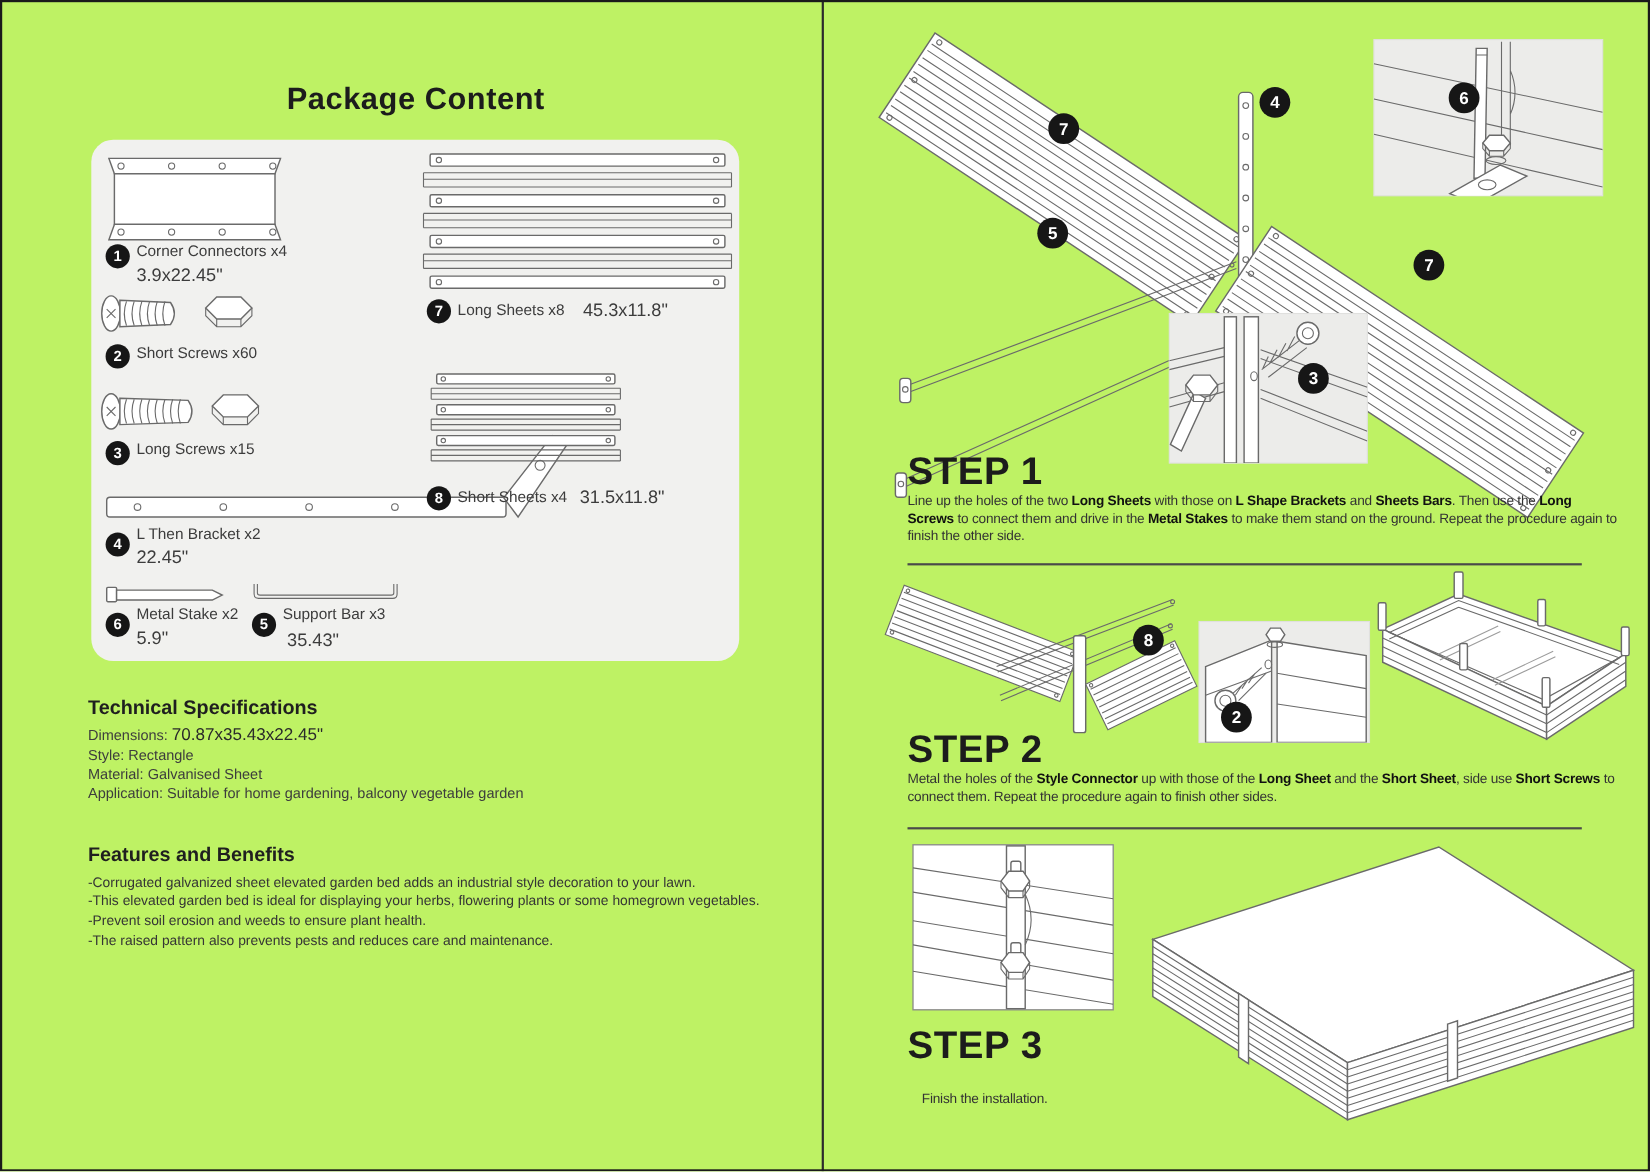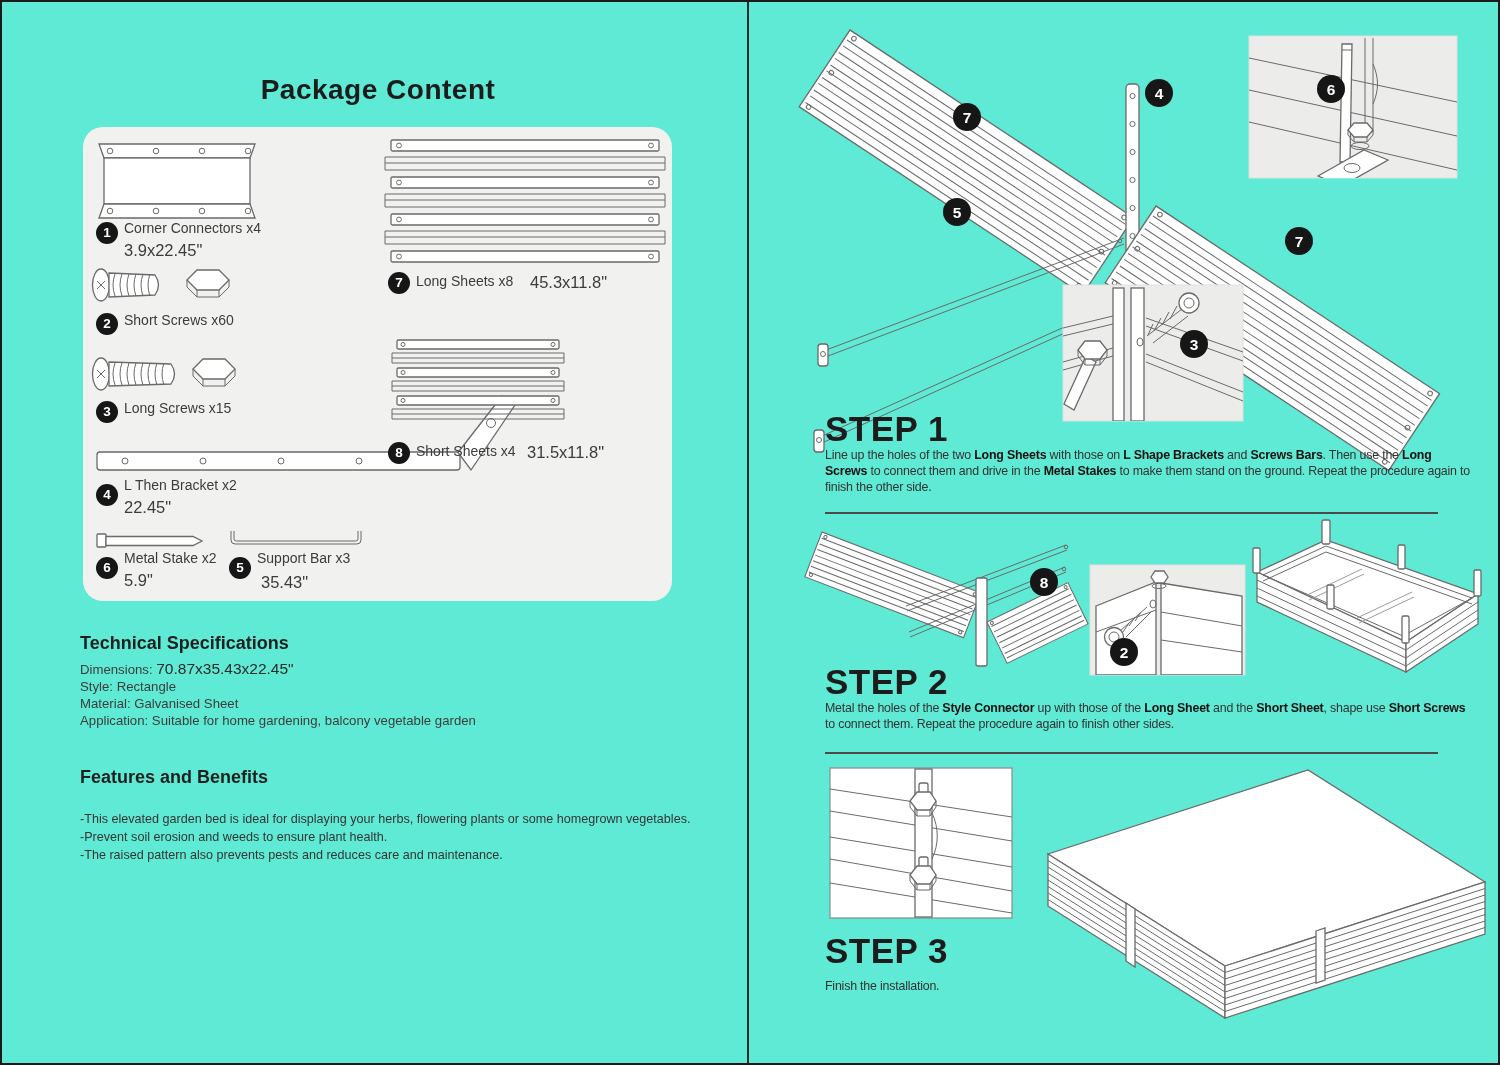--- a/index.html
+++ b/index.html
@@ -1,16 +1,16 @@
 <!DOCTYPE html>
 <html><head>
 <meta charset="utf-8">
 <style>
   html,body{margin:0;padding:0;background:#ffffff;}
-  .page{position:relative;width:1500px;height:1065px;background:#5eead4;overflow:hidden;
+  .page{position:relative;width:1500px;height:1065px;background:#bef264;overflow:hidden;
         font-family:"Liberation Sans", sans-serif;color:#3a3a3a;}
   .frame{position:absolute;inset:0;border:2.5px solid #1a1a1a;pointer-events:none;z-index:50;}
   .vdivider{position:absolute;left:747px;top:0;width:2px;height:1065px;background:#2b2b2b;z-index:40;}
   .abs{position:absolute;}
   .page-title{left:83px;top:74px;width:590px;text-align:center;font-size:28px;font-weight:bold;
               letter-spacing:.5px;color:#1c1c1c;}
   .pkg-box{left:83px;top:127px;width:589px;height:474px;background:#f1f1ef;border-radius:20px;}
   .pb{position:absolute;width:22px;height:22px;border-radius:50%;background:#161616;color:#fff;
       font-size:13.5px;font-weight:bold;text-align:center;line-height:22px;}
   .ilabel{position:absolute;font-size:14px;color:#3c3c3c;white-space:nowrap;}
@@ -174,20 +174,21 @@
   <div class="sec-h" style="left:80px;top:633px">Technical Specifications</div>
   <div class="spec-row" style="left:80px;top:660px">
     <span>Dimensions:</span>
     <span class="spec-val">70.87x35.43x22.45"</span>
   </div>
   <div class="spec-row" style="left:80px;top:679px">Style: Rectangle</div>
   <div class="spec-row" style="left:80px;top:696px">Material: Galvanised Sheet</div>
   <div class="spec-row" style="left:80px;top:713px">Application: Suitable for home gardening, balcony vegetable garden</div>
 
   <div class="sec-h" style="left:80px;top:767px">Features and Benefits</div>
+  <div class="feat-row" style="left:80px;top:795px">-Corrugated galvanized sheet elevated garden bed adds an industrial style decoration to your lawn.</div>
   <div class="feat-row" style="left:80px;top:812px">-This elevated garden bed is ideal for displaying your herbs, flowering plants or some homegrown vegetables.</div>
   <div class="feat-row" style="left:80px;top:830px">-Prevent soil erosion and weeds to ensure plant health.</div>
   <div class="feat-row" style="left:80px;top:848px">-The raised pattern also prevents pests and reduces care and maintenance.</div>
 
   <svg style="left:790px;top:12px" width="700" height="500" viewBox="0 0 700 500">
     <defs>
       <g id="panel340">
         <rect x="0" y="0" width="340" height="92" fill="#fff" stroke="#6a6a6a" stroke-width="1.3"></rect>
         <path class="ln" d="M3,10H337 M3,17H337 M3,25H337 M3,32H337 M3,40H337 M3,47H337 M3,55H337 M3,62H337 M3,70H337 M3,77H337 M3,85H337"></path>
         <g class="ln" fill="#fff">
@@ -303,21 +304,21 @@
       <text class="bt" x="167" y="205.5">5</text>
     </g>
     <g>
       <circle cx="509" cy="229" r="14" fill="#161616"></circle>
       <text class="bt" x="509" y="234.5">7</text>
     </g>
   </svg>
 
   <div class="step-h" style="left:825px;top:409px">STEP 1</div>
   <p class="step-body" style="left:825px;top:447px;margin:0">
-    <span>Line up the holes of the two </span><b>Long Sheets</b><span> with those on </span><b>L Shape Brackets</b><span> and </span><b>Screws Bars</b><span>. Then use the </span><b>Long Screws</b><span> to connect them and drive in the </span><b>Metal Stakes</b><span> to make them stand on the ground. Repeat the procedure again to finish the other side.</span>
+    <span>Line up the holes of the two </span><b>Long Sheets</b><span> with those on </span><b>L Shape Brackets</b><span> and </span><b>Sheets Bars</b><span>. Then use the </span><b>Long Screws</b><span> to connect them and drive in the </span><b>Metal Stakes</b><span> to make them stand on the ground. Repeat the procedure again to finish the other side.</span>
   </p>
 
   <div class="hdivider" style="top:512px"></div>
 
   <svg style="left:790px;top:520px" width="700" height="182" viewBox="0 0 700 182">
     <defs>
         <clipPath id="clipS2">
           <rect x="300" y="45" width="155" height="110"></rect>
         </clipPath>
       </defs>
@@ -364,21 +365,21 @@
       </g>
     </g>
     <g>
       <circle cx="254" cy="62" r="14" fill="#161616"></circle>
       <text class="bt" x="254" y="67.5">8</text>
     </g>
   </svg>
 
   <div class="step-h" style="left:825px;top:662px">STEP 2</div>
   <p class="step-body" style="left:825px;top:700px;margin:0">
-    <span>Metal the holes of the </span><b>Style Connector</b><span> up with those of the </span><b>Long Sheet</b><span> and the </span><b>Short Sheet</b><span>, shape use </span><b>Short Screws</b><span> to connect them. Repeat the procedure again to finish other sides.</span>
+    <span>Metal the holes of the </span><b>Style Connector</b><span> up with those of the </span><b>Long Sheet</b><span> and the </span><b>Short Sheet</b><span>, side use </span><b>Short Screws</b><span> to connect them. Repeat the procedure again to finish other sides.</span>
   </p>
 
   <div class="hdivider" style="top:752px"></div>
 
   <svg style="left:790px;top:755px" width="700" height="265" viewBox="0 0 700 265">
     <defs>
         <clipPath id="clipS3">
           <rect x="40" y="13" width="182" height="150"></rect>
         </clipPath>
       </defs>
@@ -406,15 +407,15 @@
       <polygon class="ln2" points="258,99 435,211 435,263 258,151"></polygon>
       <polygon class="ln2" points="435,211 695,127 695,179 435,263"></polygon>
       <path class="ln" d="M258,105.5 L435,217.5 M258,112 L435,224 M258,118.5 L435,230.5 M258,125 L435,237 M258,131.5 L435,243.5 M258,138 L435,250 M258,144.5 L435,256.5"></path>
       <path class="ln" d="M435,217.5 L695,133.5 M435,224 L695,140 M435,230.5 L695,146.5 M435,237 L695,153 M435,243.5 L695,159.5 M435,250 L695,166 M435,256.5 L695,172.5"></path>
       <polygon class="ln2" points="336,148 345,154 345,212 336,206"></polygon>
       <polygon class="ln2" points="526,176 535,173 535,225 526,228"></polygon>
     </g>
   </svg>
 
   <div class="step-h" style="left:825px;top:931px">STEP 3</div>
-  <p class="step-body" style="left:825px;top:978px;margin:0">Finish the installation.</p>
+  <p class="step-body" style="left:825px;top:978px;margin:13px">Finish the installation.</p>
 
 </div>
 
 </body></html>

